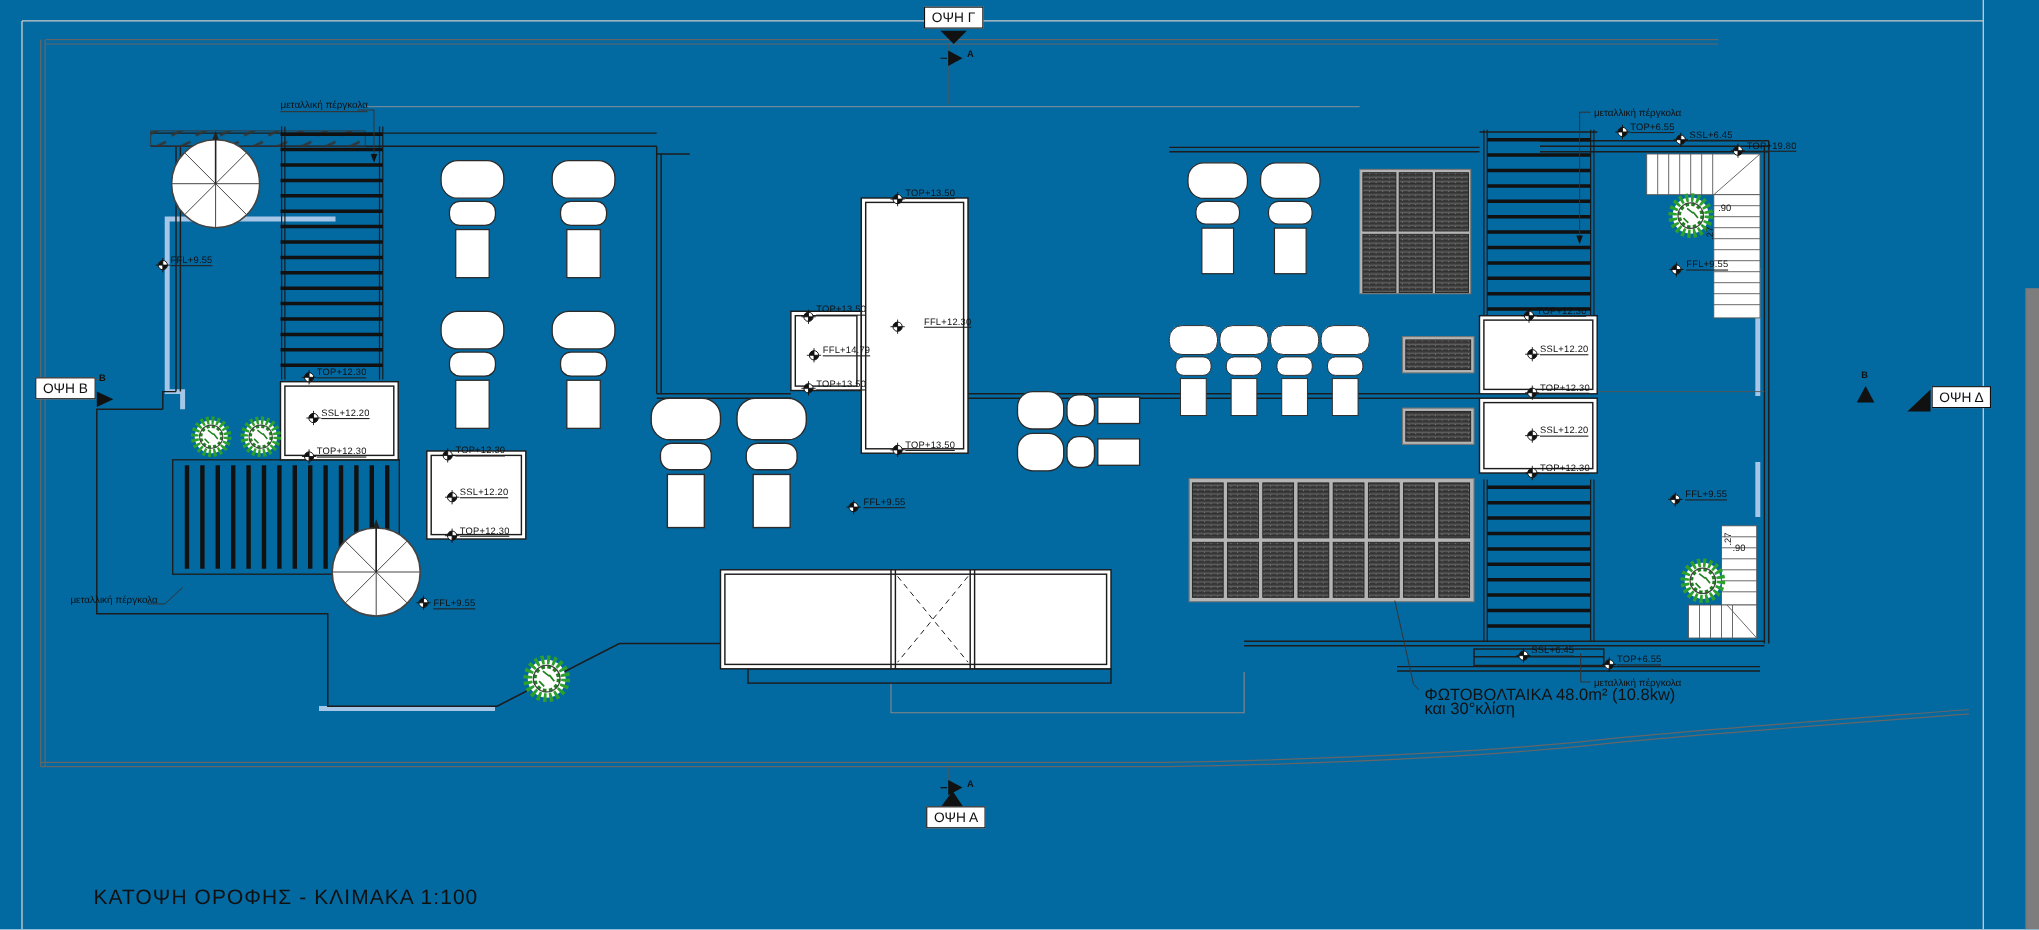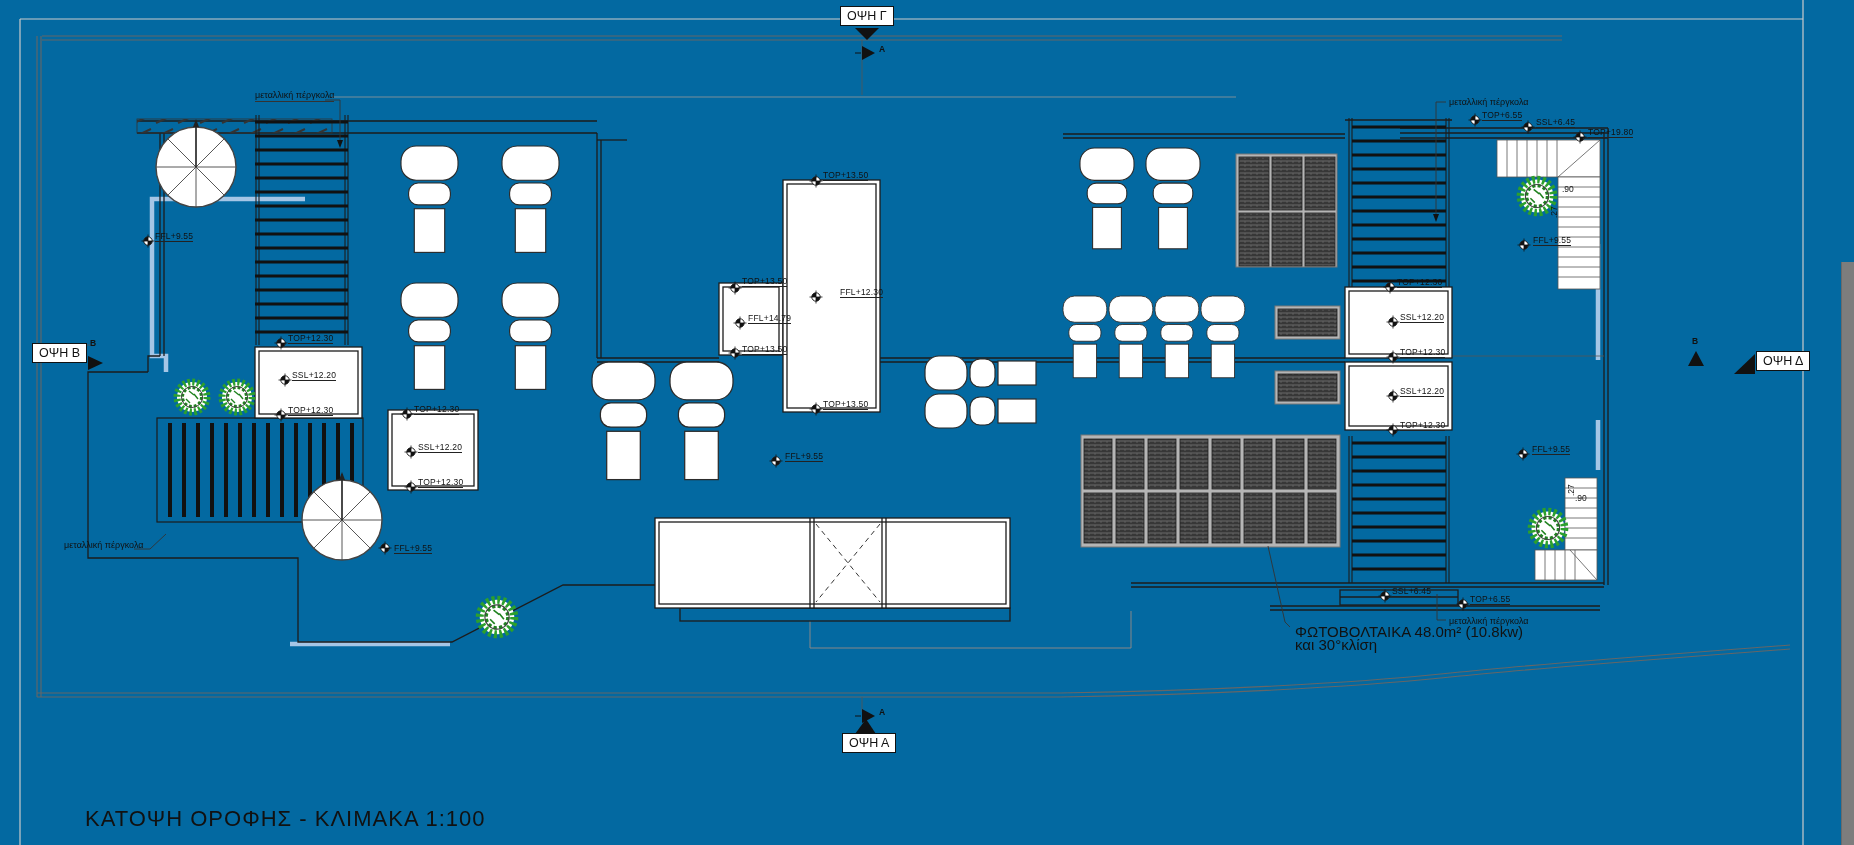--- a/index.html
+++ b/index.html
@@ -8,21 +8,21 @@
   .plan-svg{position:absolute;left:0;top:0;}
   .lvl{position:absolute;font-size:8.5px;color:#111;border-bottom:1px solid #222;
        line-height:10px;white-space:nowrap;letter-spacing:.2px;}
   .ann{position:absolute;font-size:15px;color:#111;white-space:nowrap;line-height:11px;}
   .ann-u{border-bottom:1px solid #333;}
   .dim{position:absolute;font-size:8.5px;color:#111;white-space:nowrap;}
   .rot{transform:rotate(-90deg);transform-origin:left top;}
   .vbox{position:absolute;border:1.3px solid #111;background:#fff;font-size:12.5px;
         color:#111;padding:2px 6px;white-space:nowrap;z-index:5;}
   .seclab{position:absolute;font-size:8.5px;font-weight:bold;color:#111;z-index:4;}
-  .title{position:absolute;left:85px;top:806px;font-size:22px;letter-spacing:1px;color:#111;}
+  .title{position:absolute;left:85px;top:806px;font-size:19px;letter-spacing:1px;color:#111;}
   .scrollband{position:absolute;left:1841px;top:262px;width:13px;height:583px;
               background:#7d7d7d;border-left:1px solid #6a6a6a;z-index:9;}
 </style>
 </head>
 <body>
 
 <div class="canvas">
 
 <svg class="plan-svg" width="1854" height="845" viewBox="0 0 1854 845">
   <defs>

